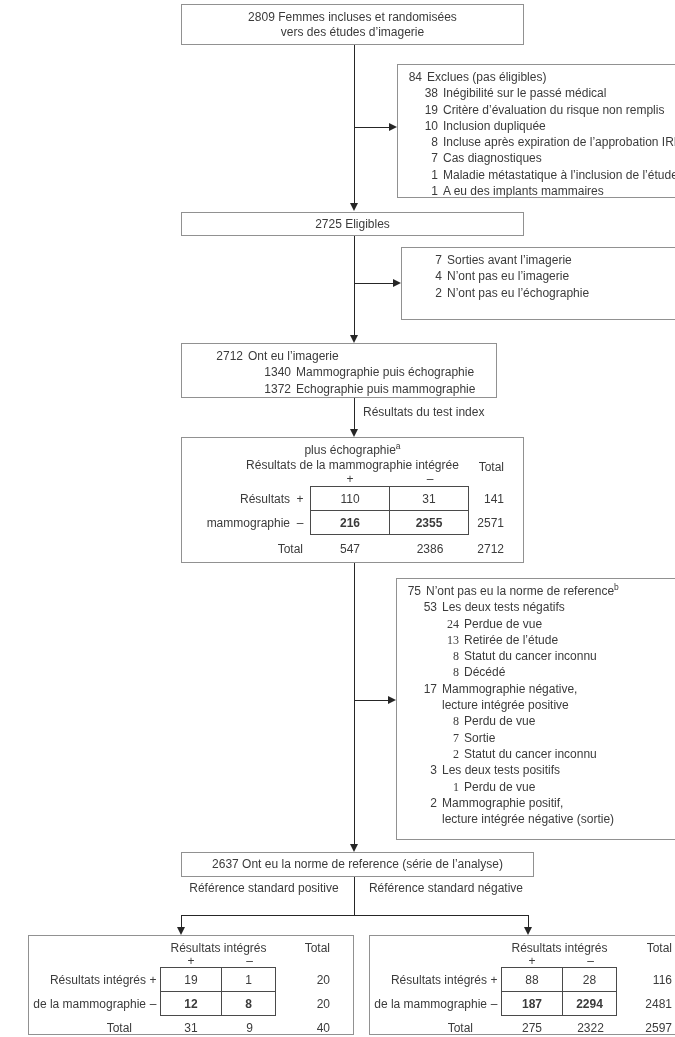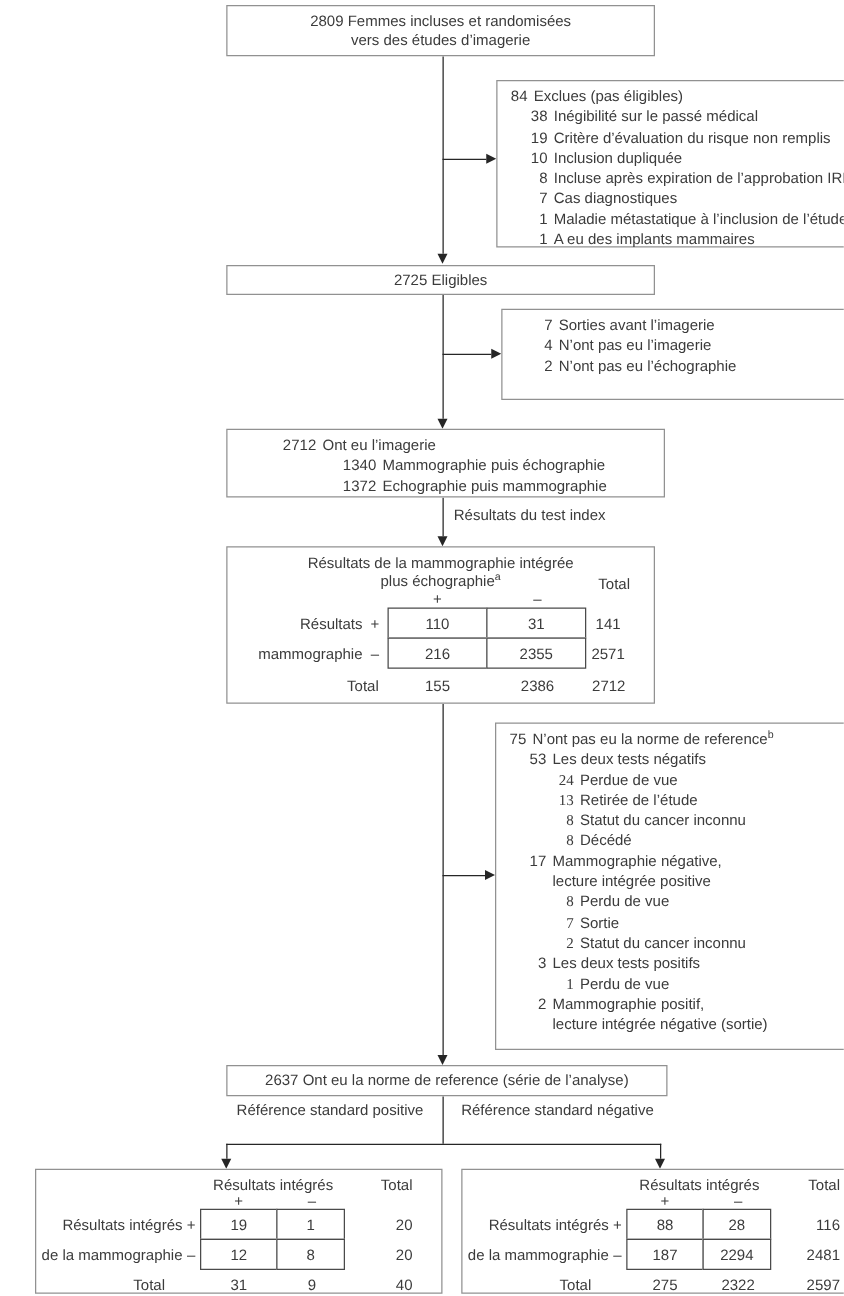--- a/index.html
+++ b/index.html
@@ -33,26 +33,26 @@
   .vl{position:absolute;width:1px;background:var(--line);}
   .hl{position:absolute;height:1px;background:var(--line);}
   .ahd{position:absolute;width:0;height:0;border-left:4px solid transparent;border-right:4px solid transparent;border-top:8px solid var(--line);}
   .ahr{position:absolute;width:0;height:0;border-top:4px solid transparent;border-bottom:4px solid transparent;border-left:8px solid var(--line);}
   .floatlabel{position:absolute;white-space:nowrap;}
   
   .tbl{position:absolute;border:1.5px solid var(--box-border);background:#fff;box-sizing:border-box;}
   .trow{display:flex;align-items:center;}
   .cell{box-sizing:border-box;border:1px solid var(--grid-border);height:25px;display:flex;align-items:center;justify-content:center;background:#fff;}
   .cell.ml{margin-left:-1px;}
-  .trow.r2 .cell{margin-top:-1px;}
+  .trow.r2 .cell{margin-top:-1px;font-weight:bold;}
   
   .t1 .rl{width:108px;text-align:right;}
   .t1 .rs{width:20px;text-align:center;}
   .t1 .c{width:80px;}
-  .t1 .rt{flex:1;text-align:center;padding-right:19px;box-sizing:border-box;}
+  .t1 .rt{flex:1;text-align:right;padding-right:19px;box-sizing:border-box;}
   .t1 .hdr{text-align:center;line-height:15px;margin-top:5px;}
   .t1 .totlbl{position:absolute;top:22px;right:19px;}
   .t1 .signs{display:flex;margin-left:128px;height:13px;line-height:13px;}
   .t1 .signs span{width:80px;text-align:center;}
   .t1 .trow.tot{height:22px;margin-top:3px;}
   .t1 .trow.tot .rl{width:128px;padding-right:7px;box-sizing:border-box;}
   .t1 .trow.tot .c{text-align:center;display:flex;justify-content:center;}
   
   .t2 .hdrrow{display:flex;margin-top:5px;height:15px;line-height:15px;}
   .t2 .hsp{width:131px;}
@@ -120,32 +120,32 @@
   <div class="box centerbox" style="left:157px;top:212px;width:343px;height:24px;">
     <div>2725  Eligibles</div>
   </div>
 
   <div class="box listbox" style="left:377px;top:247px;width:283px;height:73px;">
       <div class="line lv1"><span class="num">7</span><span class="txt">Sorties avant l’imagerie</span></div>
       <div class="line lv1"><span class="num">4</span><span class="txt">N’ont pas eu l’imagerie</span></div>
       <div class="line lv1"><span class="num">2</span><span class="txt">N’ont pas eu l’échographie</span></div>
     </div>
 
-  <div class="box listbox wide" style="left:157px;top:343px;width:351px;height:55px;padding-left:16px;">
+  <div class="box listbox wide" style="left:157px;top:343px;width:316px;height:55px;padding-left:6px;">
       <div class="line lv0"><span class="num">2712</span><span class="txt">Ont eu l’imagerie</span></div>
       <div class="line lv1"><span class="num">1340</span><span class="txt">Mammographie puis échographie</span></div>
       <div class="line lv1"><span class="num">1372</span><span class="txt">Echographie puis mammographie</span></div>
     </div>
 
   <div class="floatlabel" style="left:339px;top:405px;">Résultats du test index</div>
 
   <div class="tbl t1" style="left:157px;top:437px;width:343px;height:126px;">
     <div class="hdr">
+      <div><span>plus échographie</span><sup>a</sup></div>
       <div>Résultats de la mammographie intégrée</div>
-      <div><span>plus échographie</span><sup>a</sup></div>
     </div>
     <div class="totlbl">Total</div>
     <div class="signs">
       <span>+</span>
       <span>–</span>
     </div>
     <div class="trow">
       <div class="rl">Résultats</div>
       <div class="rs">+</div>
       <div class="cell c">110</div>
@@ -154,21 +154,21 @@
     </div>
     <div class="trow r2">
       <div class="rl">mammographie</div>
       <div class="rs">–</div>
       <div class="cell c">216</div>
       <div class="cell c ml">2355</div>
       <div class="rt">2571</div>
     </div>
     <div class="trow tot">
       <div class="rl">Total</div>
-      <div class="c">155</div>
+      <div class="c">547</div>
       <div class="c">2386</div>
       <div class="rt">2712</div>
     </div>
   </div>
 
   <div class="box listbox" style="left:372px;top:578px;width:283px;height:262px;">
       <div class="line lv0"><span class="num">75</span><span class="txt">N’ont pas eu la norme de reference<sup>b</sup></span></div>
       <div class="line lv1"><span class="num">53</span><span class="txt">Les deux tests négatifs</span></div>
       <div class="line lv2"><span class="num">24</span><span class="txt">Perdue de vue</span></div>
       <div class="line lv2"><span class="num">13</span><span class="txt">Retirée de l’étude</span></div>

